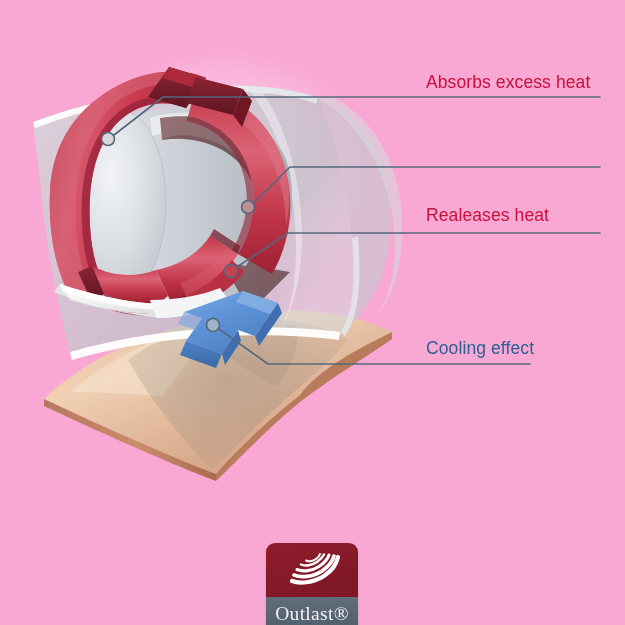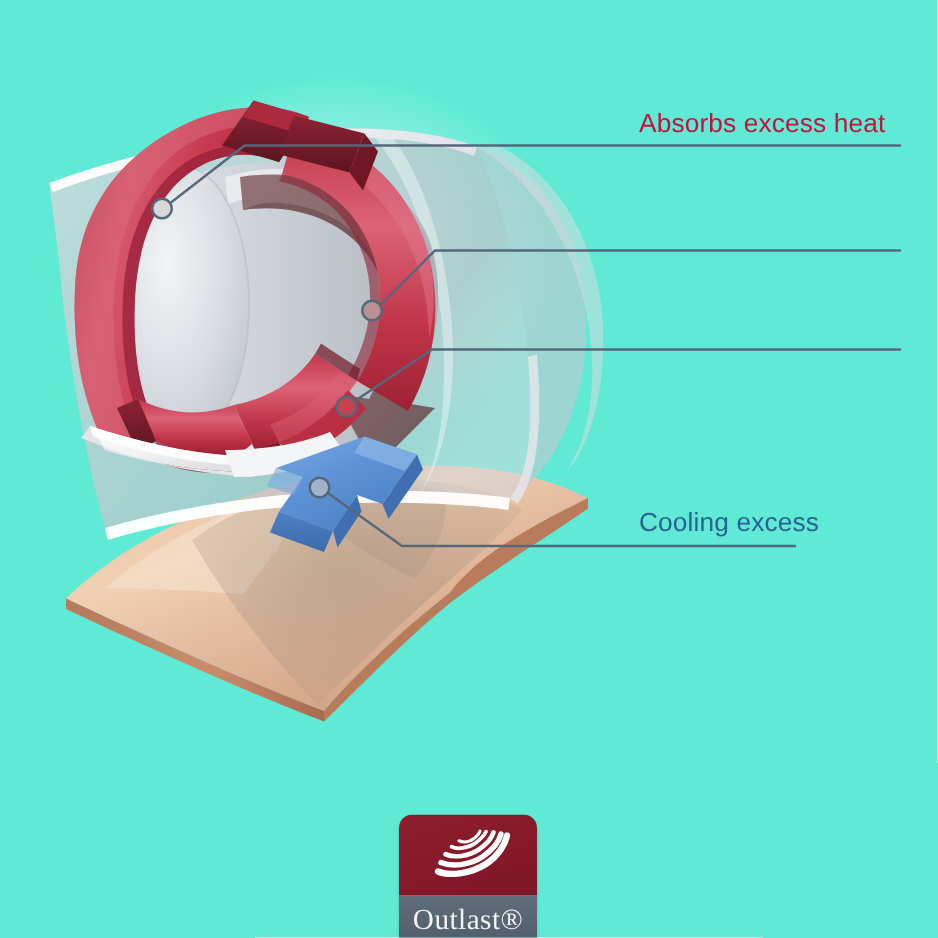--- a/index.html
+++ b/index.html
@@ -12,21 +12,21 @@
     width: 625px;
     height: 625px;
     font-family: "Liberation Sans", sans-serif;
     overflow: hidden;
     position: relative;
   }
   #stage {
     position: relative;
     width: 625px;
     height: 625px;
-    background: #5eead4;
+    background: #f9a8d4;
   }
   #diagram-svg {
     position: absolute;
     left: 0;
     top: 0;
     width: 625px;
     height: 625px;
     display: block;
   }
   .callout-label {
@@ -353,22 +353,23 @@
       <g>
         <path d="M 219 329 L 268 364 L 530 364"></path>
         <circle cx="213" cy="325" r="6.5" fill="#9fb4c6" stroke="#55687b" stroke-width="1.6"></circle>
       </g>
     </g>
   </svg>
 
   <div class="callout-label callout-red" id="label-absorbs">Absorbs excess heat</div>
 
 
-
-  <div class="callout-label callout-blue" id="label-cooling">Cooling excess</div>
+  <div class="callout-label callout-red" id="label-release">Realeases heat</div>
+
+  <div class="callout-label callout-blue" id="label-cooling">Cooling effect</div>
 
   <div id="logo">
     <div id="logo-top">
       <svg id="logo-swoosh" viewBox="0 0 58 36">
         <g fill="none" stroke="#ffffff" stroke-linecap="round">
           <path d="M 9 29 C 16 32 30 31 41 24 C 50 18 54 10 55 5" stroke-width="4.2"></path>
           <path d="M 11 23 C 18 26 30 25 39 19 C 46 14 50 8 51 4" stroke-width="3.6"></path>
           <path d="M 14 17.5 C 20 20 29 19 36 14.5 C 42 10.5 45 6 46 3" stroke-width="3.1"></path>
           <path d="M 18 12.5 C 22 14.5 29 13.5 34 10 C 38 7 40 4.5 41 2.5" stroke-width="2.5"></path>
           <path d="M 23 8.5 C 26 9.8 30 9.2 33 7 C 35.5 5.2 36.5 3.5 37 2" stroke-width="2"></path>

